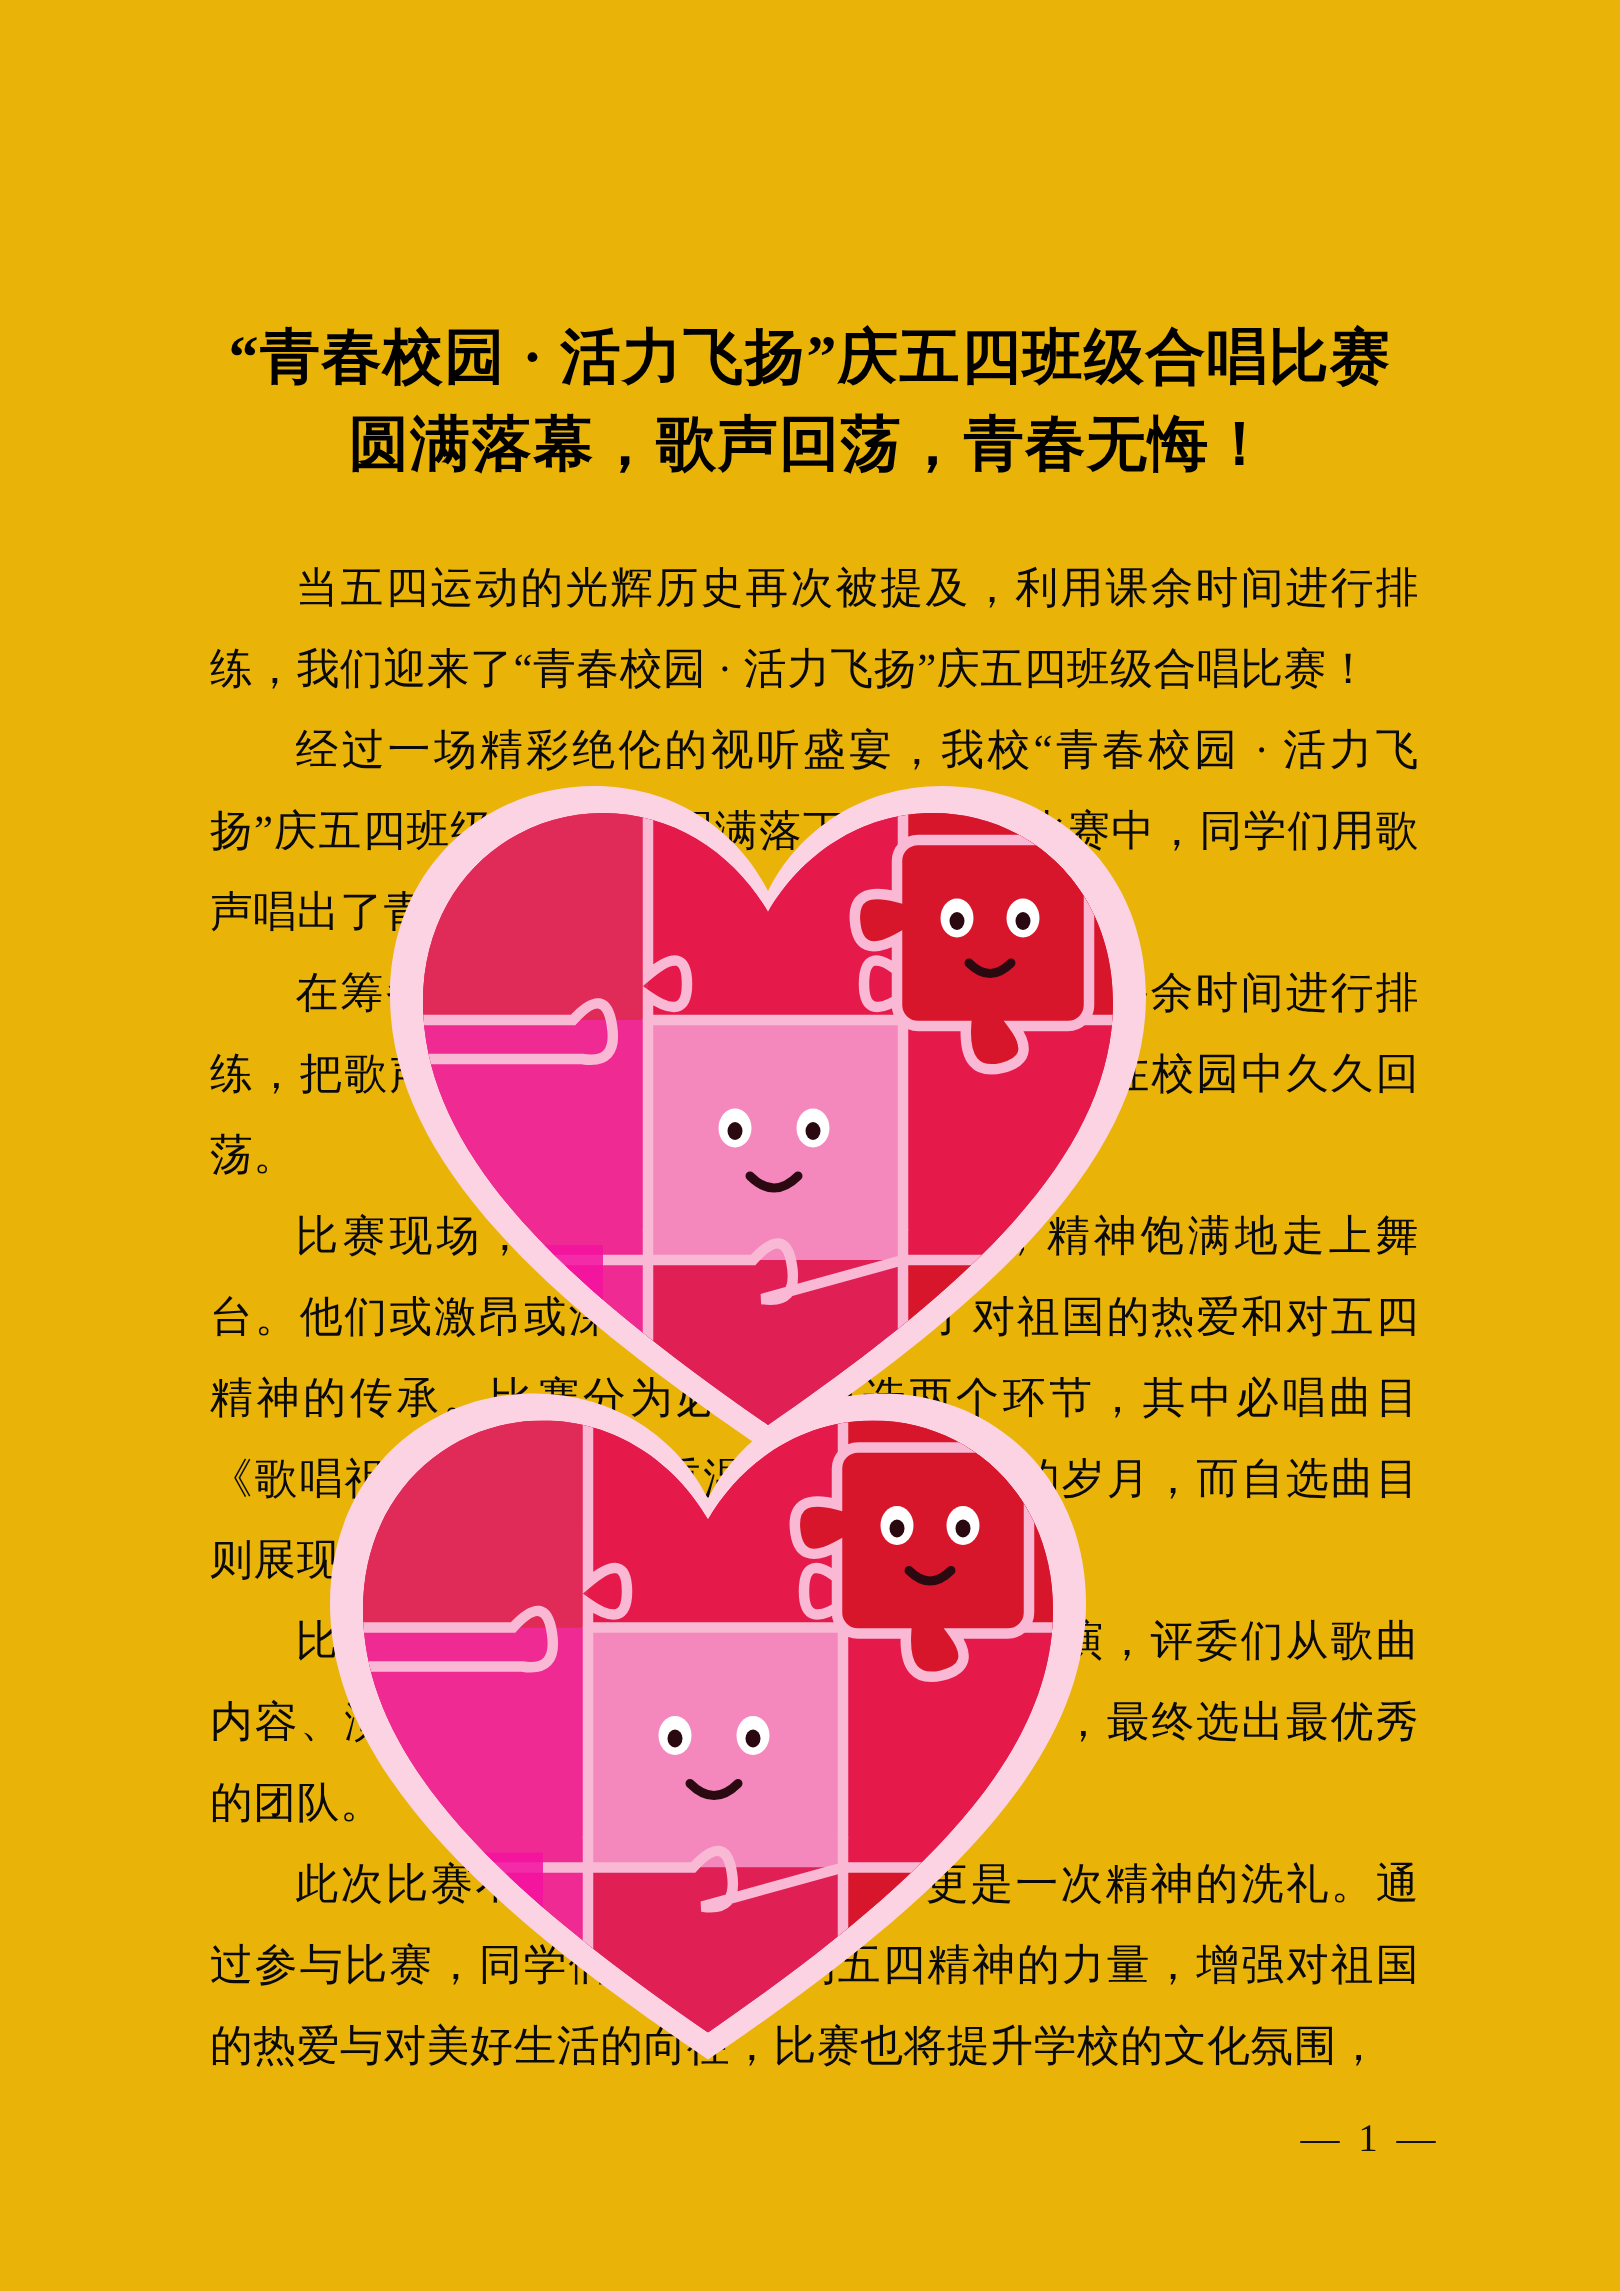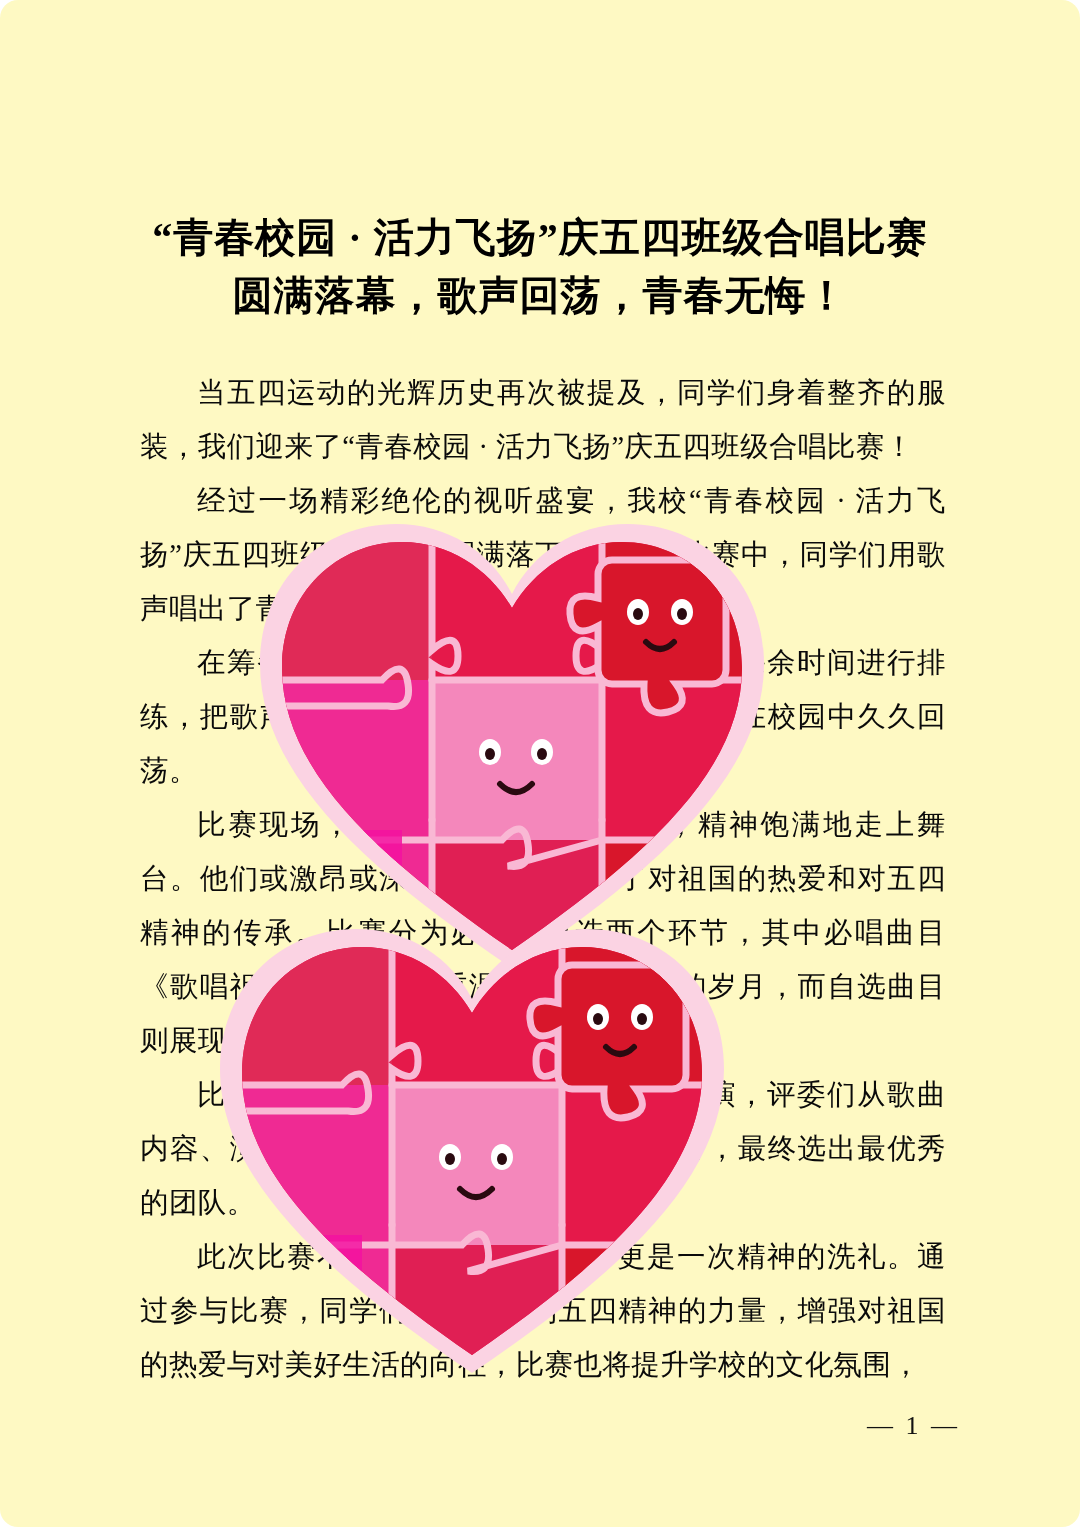--- a/index.html
+++ b/index.html
@@ -12,22 +12,21 @@
     height: 1527px;
     position: relative;
     overflow: hidden;
     font-family: "Liberation Serif", "DejaVu Serif", serif;
     color: #111111;
   }
 
   .page {
     position: absolute;
     inset: 0;
-    background: #fef9c3;
-    border-radius: 18px;
+    background: #eab308;
   }
 
   .doc-title {
     position: absolute;
     top: 182px;
     left: 140px;
     width: 800px;
     text-align: center;
     font-size: 40px;
     font-weight: bold;
@@ -73,21 +72,21 @@
   .heart-art svg { display: block; width: 100%; height: 100%; }
 </style>
 </head>
 <body>
 
 <div class="page">
 
   <h1 class="doc-title">“青春校园 · 活力飞扬”庆五四班级合唱比赛圆满落幕，歌声回荡，青春无悔！</h1>
 
   <div class="body-text">
-    <p>当五四运动的光辉历史再次被提及，同学们身着整齐的服装，我们迎来了“青春校园 · 活力飞扬”庆五四班级合唱比赛！</p>
+    <p>当五四运动的光辉历史再次被提及，利用课余时间进行排练，我们迎来了“青春校园 · 活力飞扬”庆五四班级合唱比赛！</p>
     <p>经过一场精彩绝伦的视听盛宴，我校“青春校园 · 活力飞扬”庆五四班级合唱比赛圆满落下帷幕。在比赛中，同学们用歌声唱出了青春的风采与爱国的情怀。</p>
     <p>在筹备阶段，各班级同学齐心协力，利用课余时间进行排练，把歌声带到校园的各种场合，让爱国歌声在校园中久久回荡。</p>
     <p>比赛现场，同学们身着整齐的服装，精神饱满地走上舞台。他们或激昂或深情，用歌声表达了对祖国的热爱和对五四精神的传承。比赛分为必唱和自选两个环节，其中必唱曲目《歌唱祖国》带领我们重温那段激情燃烧的岁月，而自选曲目则展现了各班级的独特风采。</p>
     <p>比赛期间还穿插了学生会小组的特别表演，评委们从歌曲内容、演唱技巧、舞台表现等方面综合评分，最终选出最优秀的团队。</p>
     <p>此次比赛不仅是一场视听盛宴，更是一次精神的洗礼。通过参与比赛，同学们深刻感受到五四精神的力量，增强对祖国的热爱与对美好生活的向往，比赛也将提升学校的文化氛围，</p>
   </div>
 
   <div class="heart-art one">
     <svg viewBox="0 0 520 470" xmlns="http://www.w3.org/2000/svg" aria-hidden="true">
       <defs>

